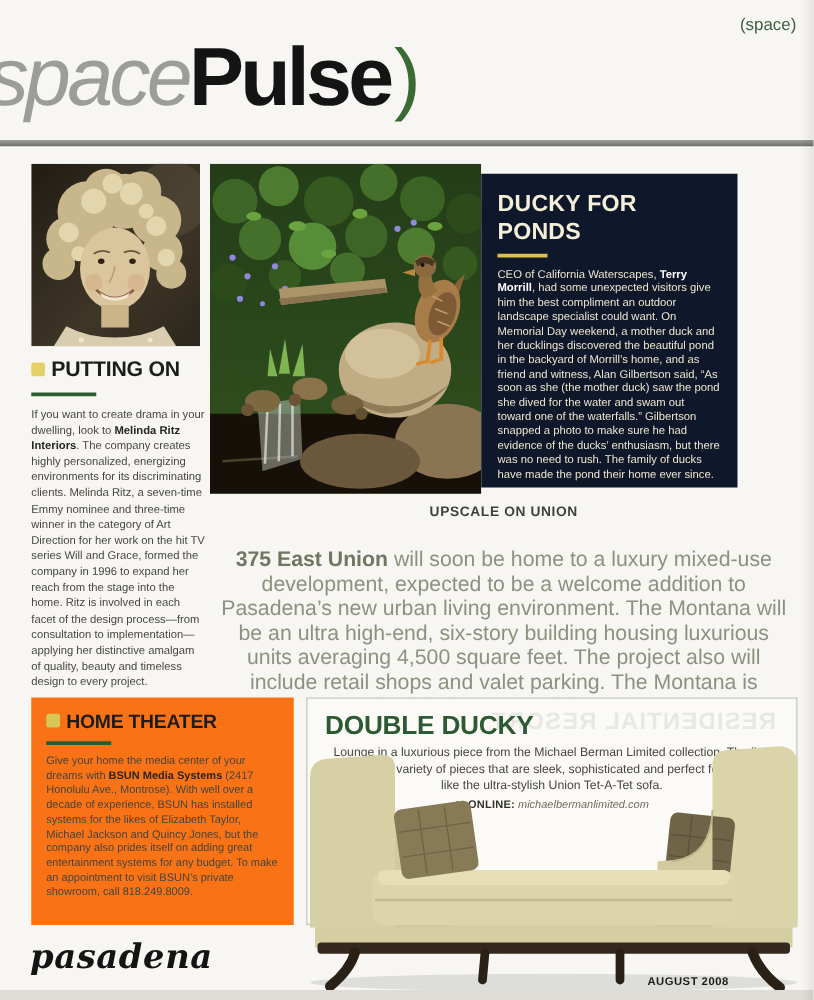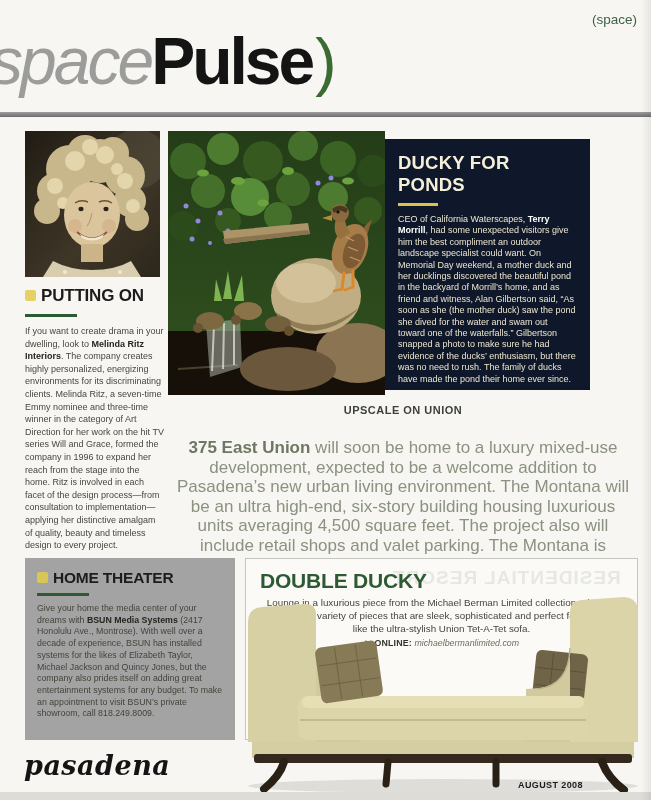--- a/index.html
+++ b/index.html
@@ -45,21 +45,21 @@
   .greenbox .gb-body{font-size:9px;line-height:11.4px;color:#ece6cf;font-weight:500;}
   .greenbox .gb-body b{color:#ffffff;}
 
   
   .upscale{position:absolute;left:172px;top:404px;width:462px;text-align:center;}
   .upscale-label{font-size:11px;font-weight:700;color:#3d413a;letter-spacing:0.5px;}
   .upscale-body{margin-top:22px;font-size:17px;line-height:19.5px;color:#8b9280;}
   .upscale-body b{color:#6e7762;font-weight:700;}
 
   
-  .htbox{position:absolute;left:25px;top:558px;width:210px;height:182px;background:#a3a3a3;
+  .htbox{position:absolute;left:25px;top:558px;width:210px;height:182px;background:#f97316;
          box-sizing:border-box;padding:11px 12px;overflow:hidden;}
   .htbox .sec-title{font-size:15.5px;line-height:17px;}
   .htbox .green-bar{margin:7px 0 7px;}
   .htbox .small-body{font-size:8.8px;line-height:11.7px;color:#44443c;}
 
   
   .ddbox{position:absolute;left:245px;top:558px;width:393px;height:182px;border:1px solid #c6c6c0;
          background:#fbfaf6;box-sizing:border-box;padding:10px 14px;}
   .ddbox h2{margin:0;font-size:21px;font-weight:700;color:#2e5a33;letter-spacing:-0.2px;}
   .dd-body{margin:3px auto 0;width:362px;font-size:9.8px;line-height:13px;color:#46463e;

